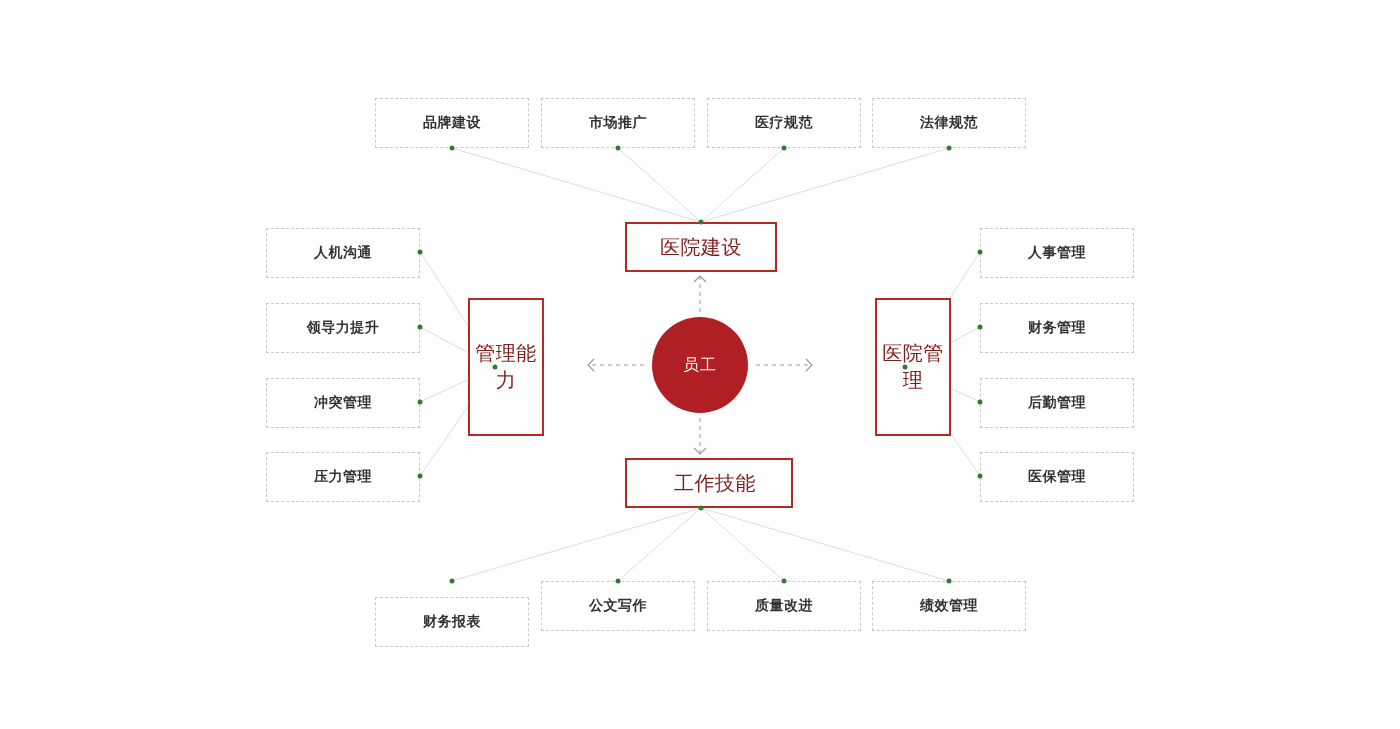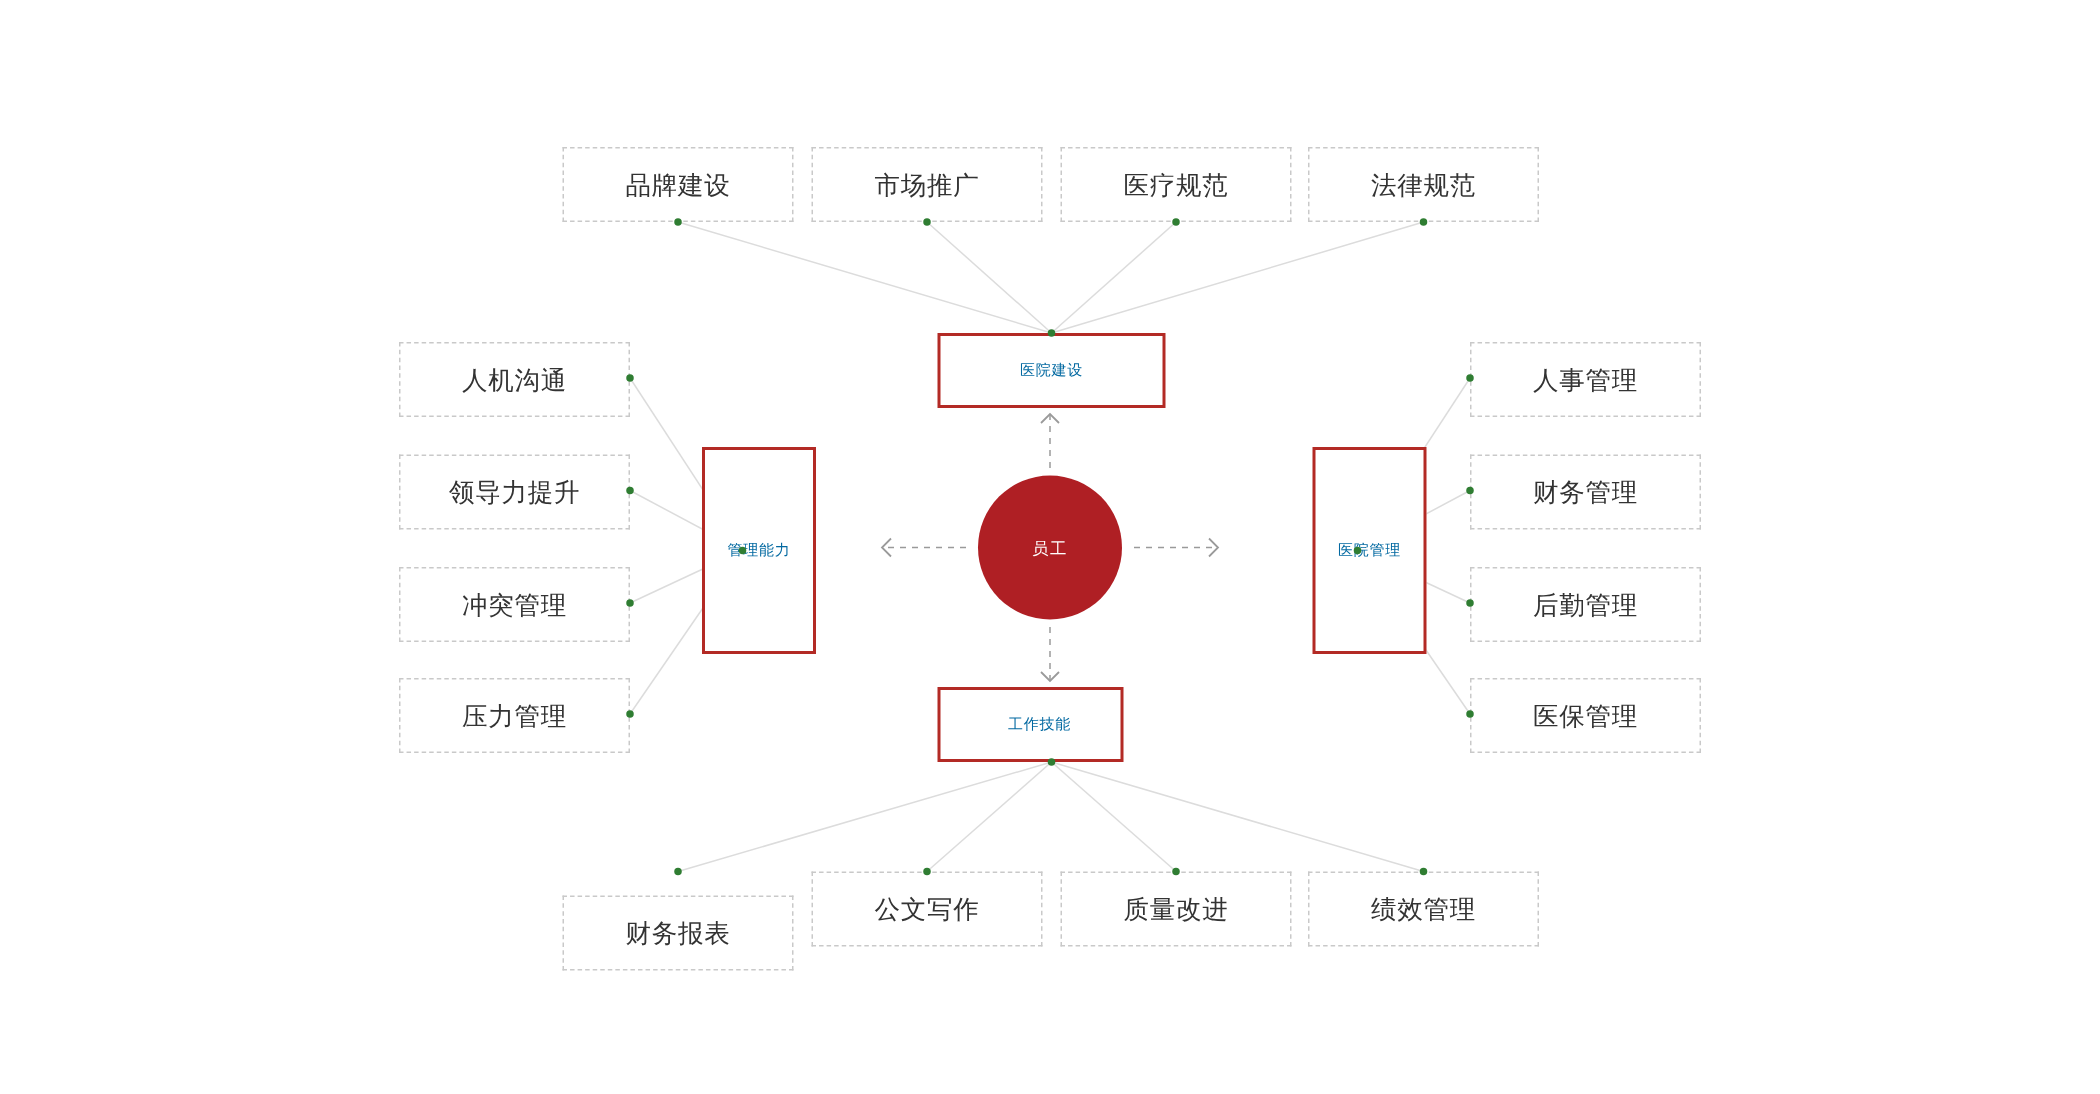--- a/index.html
+++ b/index.html
@@ -32,35 +32,36 @@
     box-sizing: border-box;
     display: flex;
     align-items: center;
     justify-content: center;
     text-align: center;
   }
   .leaf {
     border: 1px dashed #c9c9c9;
     background: #ffffff;
     color: #333333;
-    font-size: 17px;
+    font-size: 14px;
     letter-spacing: 0.5px;
+    font-weight: bold;
   }
   .branch {
     border: 2px solid #b32a25;
     background: #ffffff;
-    color: #0369a1;
-    font-size: 10px;
+    color: #7f1d1d;
+    font-size: 20px;
     letter-spacing: 0.5px;
   }
   .hub {
     border-radius: 50%;
     background: #af1f24;
     color: #ffffff;
-    font-size: 11px;
+    font-size: 16px;
     letter-spacing: 1px;
   }
   .dot {
     position: absolute;
     width: 5px;
     height: 5px;
     border-radius: 50%;
     background: #2f7d32;
     transform: translate(-50%, -50%);
   }
@@ -165,21 +166,21 @@
       </div>
       <div class="dot" style="left: 701px; top: 222px; background: rgb(47, 125, 50);"></div>
       <div class="node branch" style="left: 468px; top: 298px; width: 76px; height: 138px;">
         <span>管理能力</span>
       </div>
       <div class="dot" style="left: 495px; top: 367px; background: rgb(47, 125, 50);"></div>
       <div class="node branch" style="left: 829px; top: 298px; width: 76px; height: 138px; margin-left: 46px;">
         <span>医院管理</span>
       </div>
       <div class="dot" style="left: 905px; top: 367px; background: rgb(47, 125, 50);"></div>
-      <div class="node branch" style="left: 625px; top: 458px; width: 124px; height: 50px; padding-left: 12px;">
+      <div class="node branch" style="left: 625px; top: 458px; width: 168px; height: 50px; padding-left: 12px;">
         <span>工作技能</span>
       </div>
       <div class="dot" style="left: 701px; top: 508px; background: rgb(47, 125, 50);"></div>
       <div class="node hub" style="left: 652px; top: 317px; width: 96px; height: 96px; background: rgb(175, 31, 36);">
         <span>员工</span>
       </div>
     </div>
 </div>
 
 </body></html>

